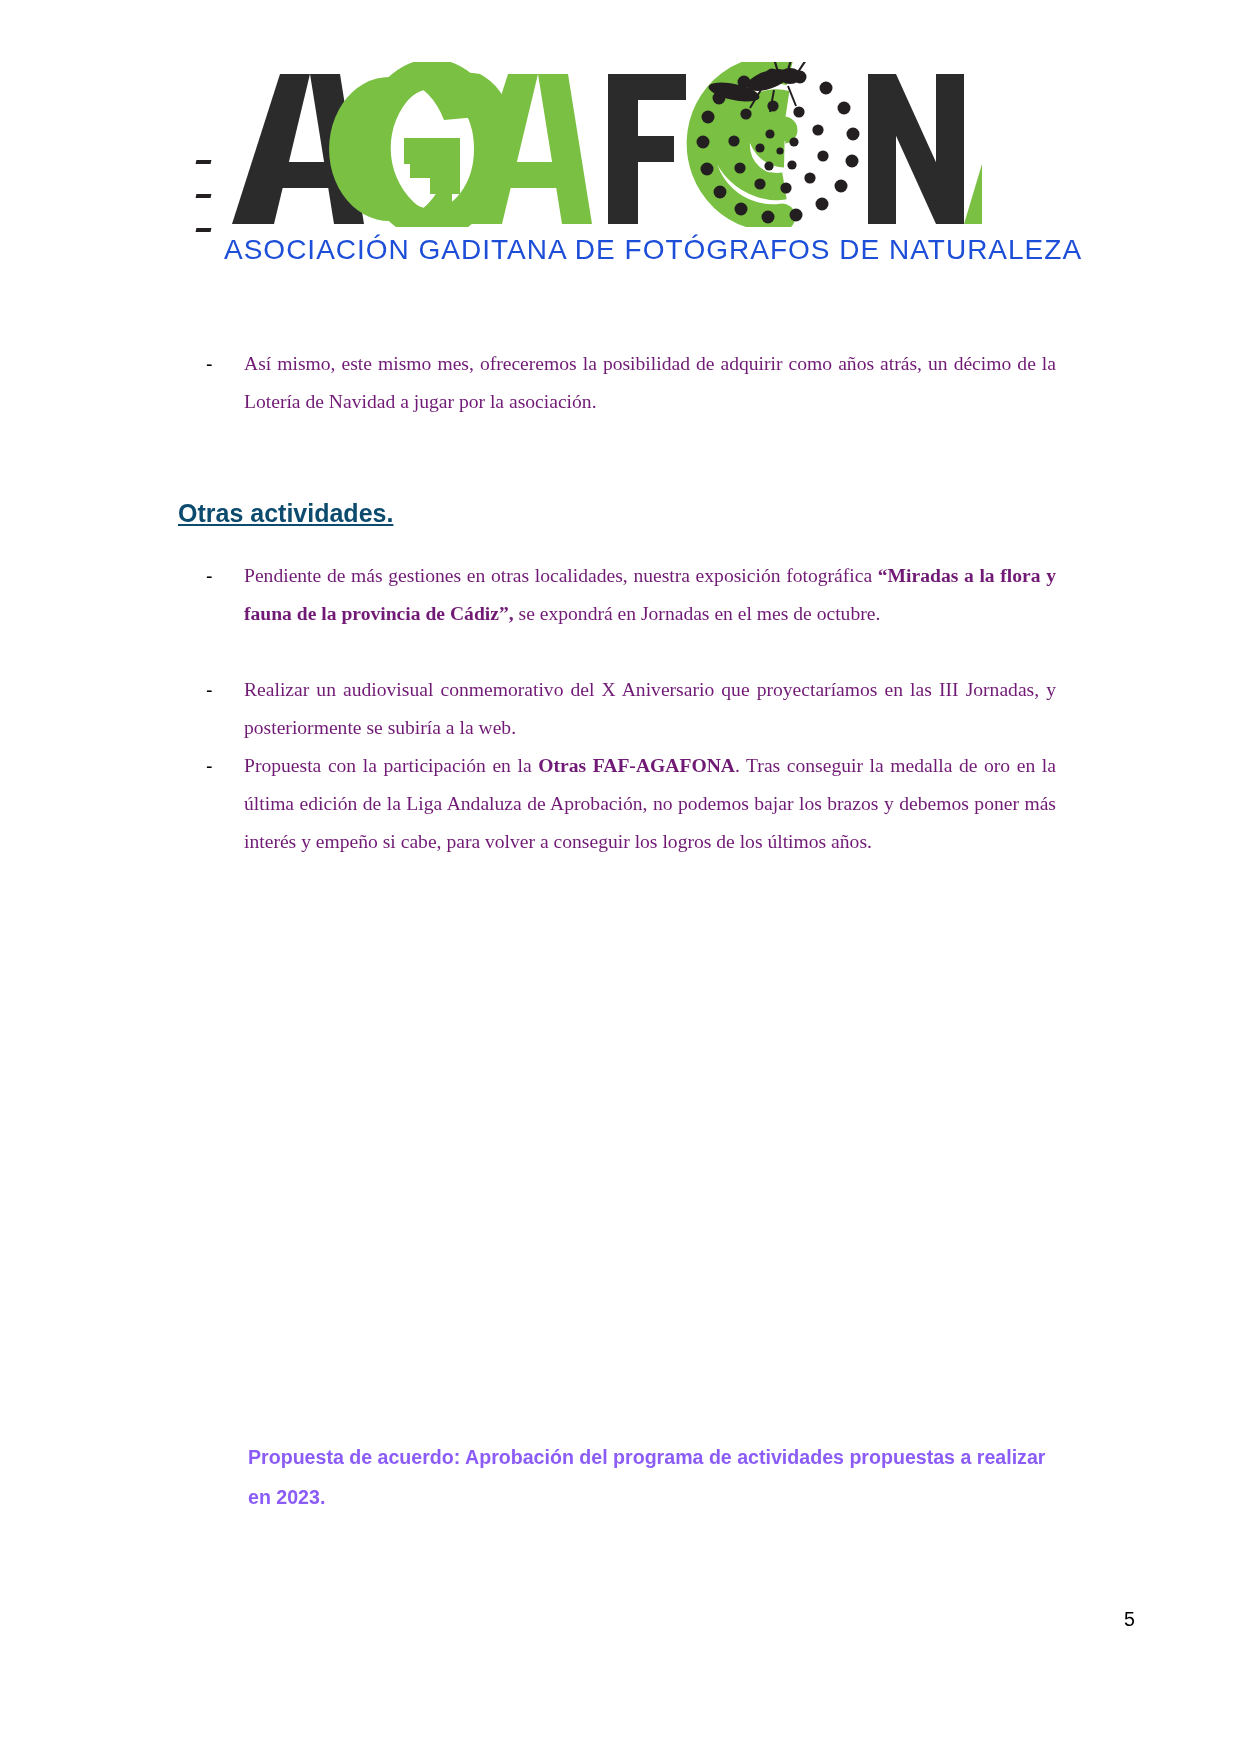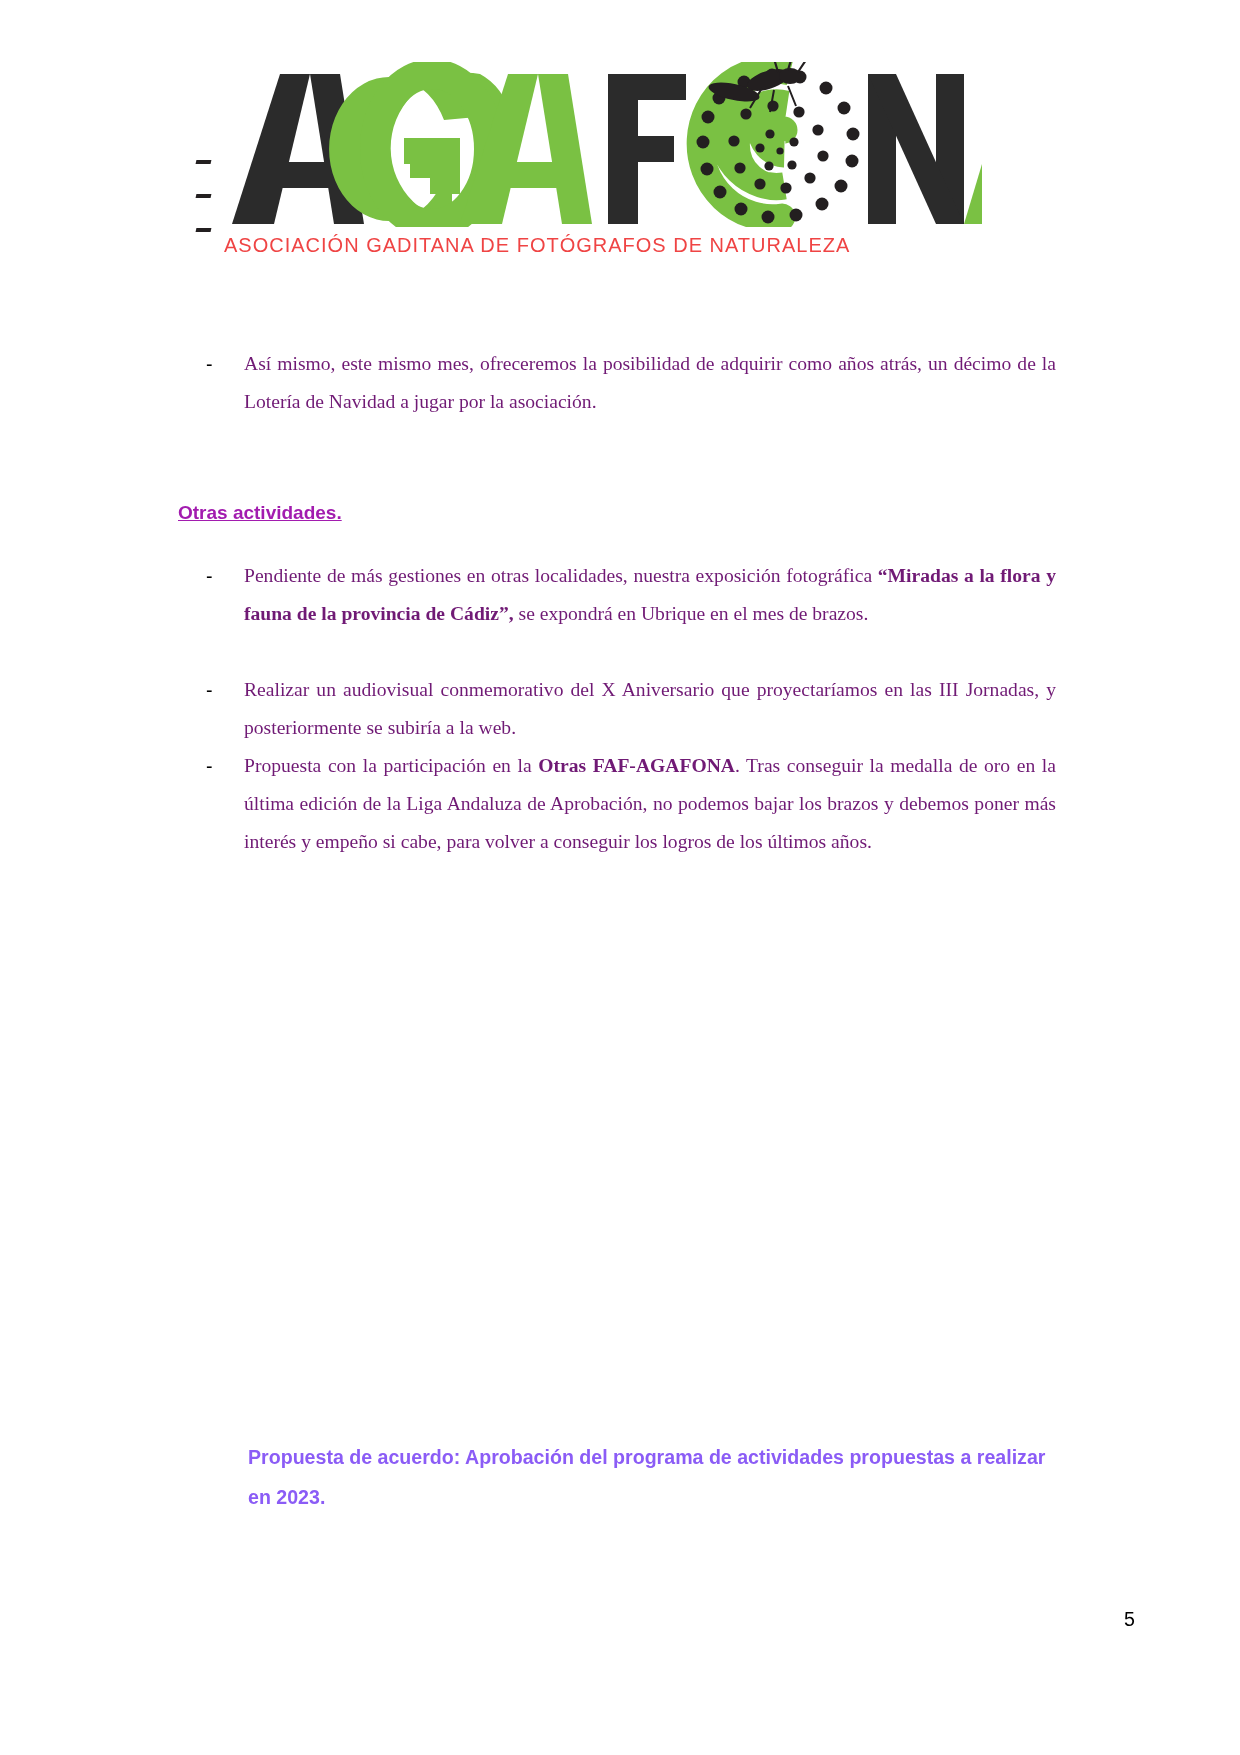--- a/index.html
+++ b/index.html
@@ -47,23 +47,23 @@
     top: 0;
     width: 760px;
     height: 165px;
   }
   .logo-tagline {
     position: absolute;
     left: 28px;
     top: 172px;
     width: 756px;
     font-family: "Liberation Sans", sans-serif;
-    font-size: 20px;
+    font-size: 28px;
     letter-spacing: 1.0px;
-    color: #ef4444;
+    color: #1d4ed8;
     white-space: nowrap;
   }
 
   
   .content {
     position: absolute;
     left: 0;
     top: 0;
     width: 1240px;
   }
@@ -89,25 +89,25 @@
     color: #701a75;
     text-align: justify;
     text-justify: inter-word;
     -moz-text-align-last: left;
     text-align-last: left;
   }
 
   .section-heading {
     position: absolute;
     font-family: "Liberation Sans", sans-serif;
-    font-size: 19px;
+    font-size: 25px;
     line-height: 30px;
     font-weight: bold;
     text-decoration: underline;
-    color: #a21caf;
+    color: #0c4a6e;
     white-space: nowrap;
   }
 
   .closing-para {
     position: absolute;
     font-family: "Liberation Sans", sans-serif;
     font-size: 19.6px;
     line-height: 40px;
     font-weight: bold;
     color: #8b5cf6;
@@ -245,21 +245,21 @@
 
     <div class="bullet-row" style="left:206px; top:345px; width:850px;">
       <span class="bullet-dash">-</span>
       <span class="bullet-text">Así mismo, este mismo mes, ofreceremos la posibilidad de adquirir como años atrás, un décimo de la Lotería de Navidad a jugar por la asociación.</span>
     </div>
 
     <div class="section-heading" style="left:178px; top:498px;">Otras actividades.</div>
 
     <div class="bullet-row" style="left:206px; top:557px; width:850px;">
       <span class="bullet-dash">-</span>
-      <span class="bullet-text"><span>Pendiente de más gestiones en otras localidades, nuestra exposición fotográfica </span><b>“Miradas a la flora y fauna de la provincia de Cádiz”,</b><span> se expondrá en Ubrique en el mes de brazos.</span></span>
+      <span class="bullet-text"><span>Pendiente de más gestiones en otras localidades, nuestra exposición fotográfica </span><b>“Miradas a la flora y fauna de la provincia de Cádiz”,</b><span> se expondrá en Jornadas en el mes de octubre.</span></span>
     </div>
 
     <div class="bullet-row" style="left:206px; top:671px; width:850px;">
       <span class="bullet-dash">-</span>
       <span class="bullet-text"><span>Realizar un audiovisual conmemorativo del X Aniversario que proyectaríamos en las III Jornadas, y posteriormente se subiría a la web.</span></span>
     </div>
 
     <div class="bullet-row" style="left:206px; top:747px; width:850px;">
       <span class="bullet-dash">-</span>
       <span class="bullet-text"><span>Propuesta con la participación en la </span><b>Otras FAF-AGAFONA</b><span>. Tras conseguir la medalla de oro en la última edición de la Liga Andaluza de Aprobación, no podemos bajar los brazos y debemos poner más interés y empeño si cabe, para volver a conseguir los logros de los últimos años.</span></span>

